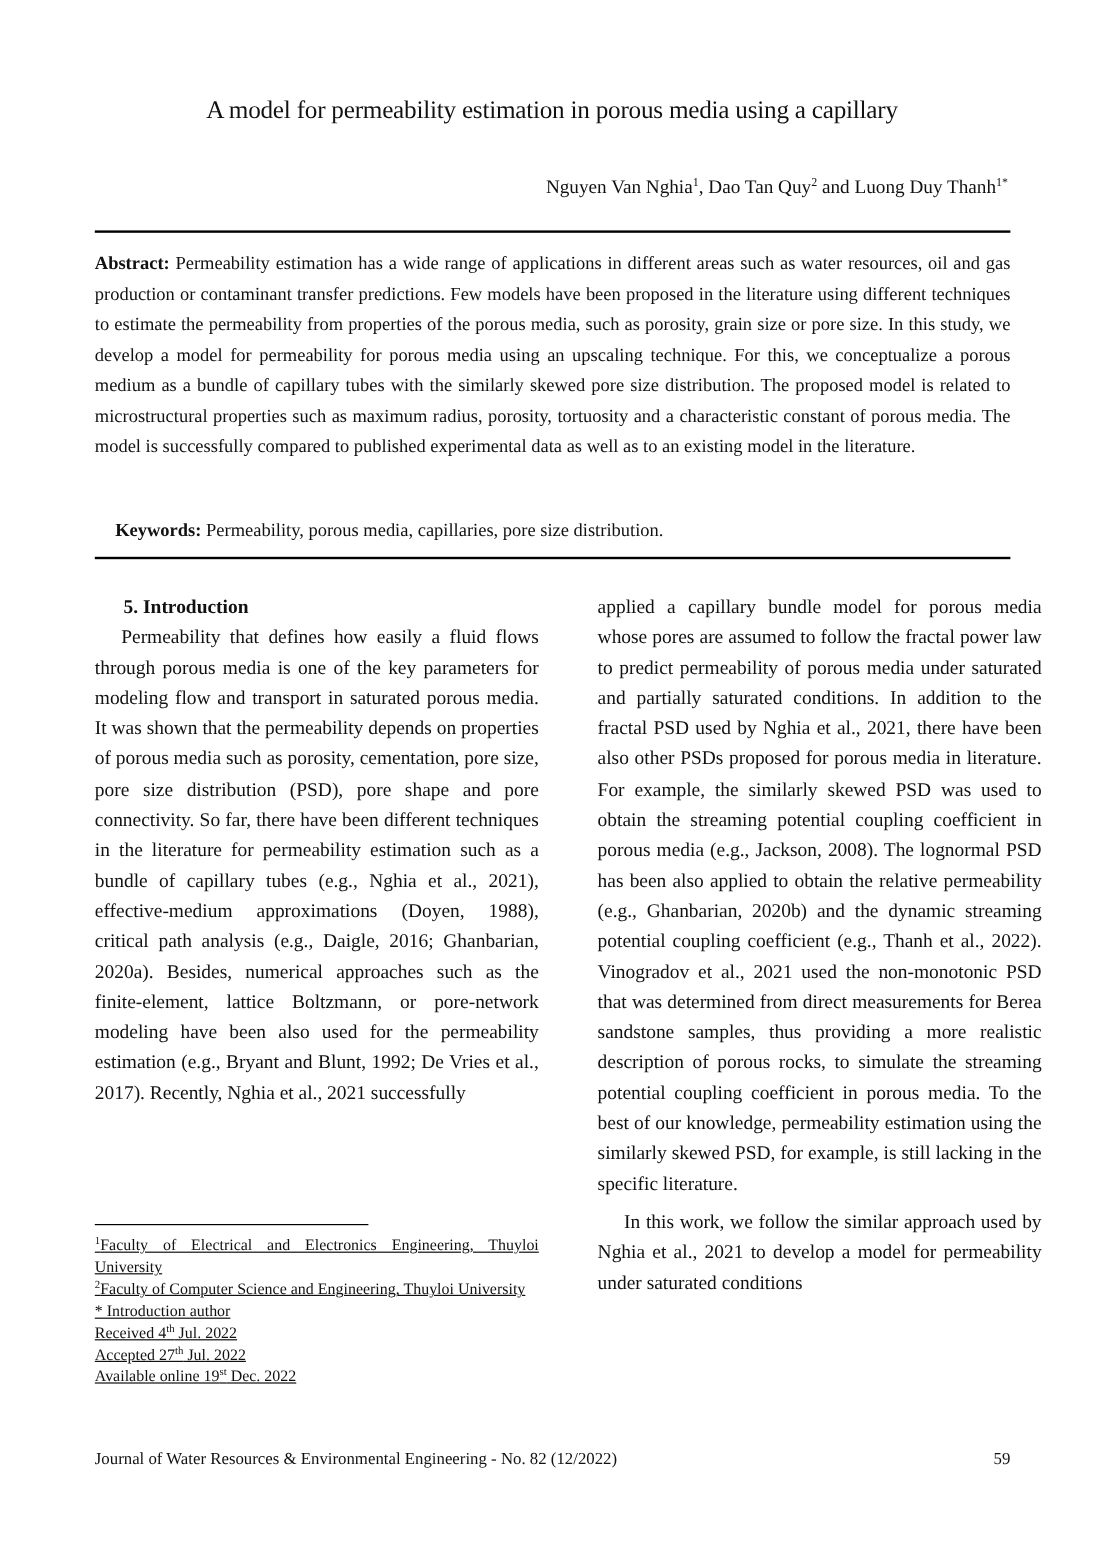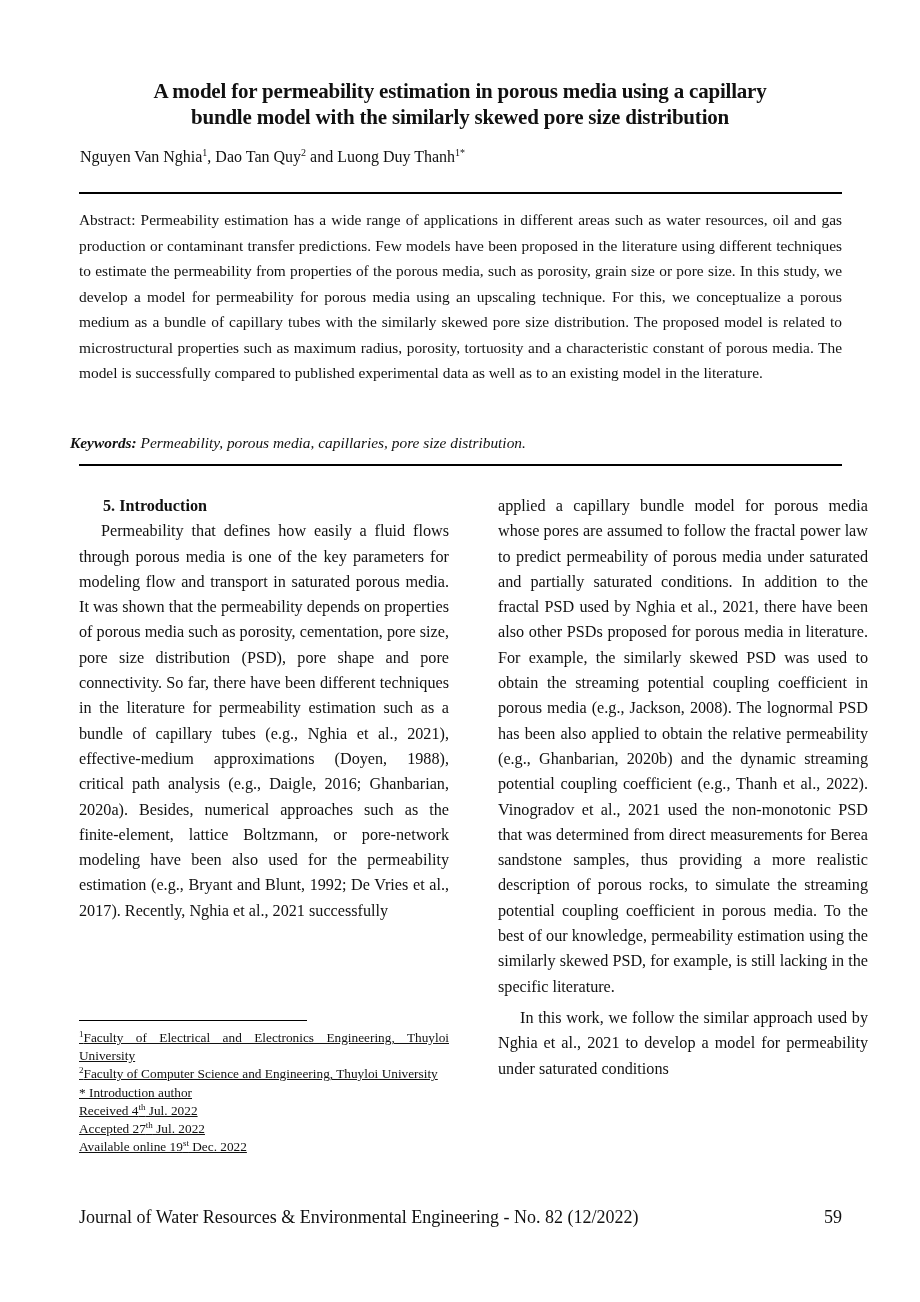--- a/index.html
+++ b/index.html
@@ -2,41 +2,41 @@
 <html><head>
 <meta charset="utf-8">
 <style>
   html, body { margin: 0; padding: 0; background: #ffffff; }
   body {
     width: 920px; height: 1302px; position: relative; overflow: hidden;
     font-family: "Liberation Serif", "DejaVu Serif", serif; color: #111;
   }
   .title {
     position: absolute; left: 80px; width: 760px; top: 78px;
-    text-align: center; font-weight: bold; font-size: 21px; line-height: 26px;
+    text-align: center; font-weight: normal; font-size: 21px; line-height: 26px;
     letter-spacing: -0.2px;
   }
   .authors {
     position: absolute; left: 80px; width: 760px; top: 146px;
-    text-align: left; font-size: 16px; line-height: 22px;
+    text-align: right; font-size: 16px; line-height: 22px;
   }
   .authors sup { font-size: 10px; vertical-align: 6px; line-height: 0; }
   .rule {
     position: absolute; left: 79px; width: 763px; height: 2px; background: #000;
   }
   .rule.top { top: 192px; }
   .rule.bottom { top: 464px; }
   .abstract {
     position: absolute; left: 79px; width: 763px; top: 207px;
     font-size: 15.4px; line-height: 25.5px; text-align: justify;
   }
-  .abstract b { font-weight: normal; }
+  .abstract b { font-weight: bold; }
   .keywords {
-    position: absolute; left: 70px; width: 763px; top: 432px;
-    font-size: 15.4px; line-height: 22px; font-style: italic;
+    position: absolute; left: 96px; width: 763px; top: 432px;
+    font-size: 15.4px; line-height: 22px;
   }
   .col {
     position: absolute; top: 494px; width: 370px;
     font-size: 16.2px; line-height: 25.3px; text-align: justify;
   }
   .col.left { left: 79px; }
   .col.right { left: 498px; }
   .col p { margin: 0; }
   .indent { text-indent: 22px; }
   .section-heading { font-weight: bold; padding-left: 24px; font-size: 16.2px; }
@@ -45,29 +45,28 @@
   }
   .footnotes {
     position: absolute; left: 79px; top: 1029px; width: 370px;
     font-size: 13.3px; line-height: 18.2px; text-align: justify; text-decoration: underline;
   }
   .footnotes div { margin: 0; }
   .footnotes sup { font-size: 9px; vertical-align: 5px; line-height: 0; }
   .gap-top { margin-top: 6px !important; }
   .footer {
     position: absolute; left: 79px; width: 763px; top: 1208px;
-    font-size: 18px; line-height: 18px; display: flex; justify-content: space-between;
+    font-size: 14px; line-height: 18px; display: flex; justify-content: space-between;
   }
 </style>
 </head>
 <body>
 
 <div class="title">
   <div>A model for permeability estimation in porous media using a capillary</div>
-  <div>bundle model with the similarly skewed pore size distribution</div>
 </div>
 
 <div class="authors">
   <span>Nguyen Van Nghia</span><sup>1</sup><span>, </span><span>Dao Tan Quy</span><sup>2</sup><span> and </span><span>Luong Duy Thanh</span><sup>1*</sup>
 </div>
 
 <div class="rule top"></div>
 
 <div class="abstract">
   <b>Abstract:</b>

